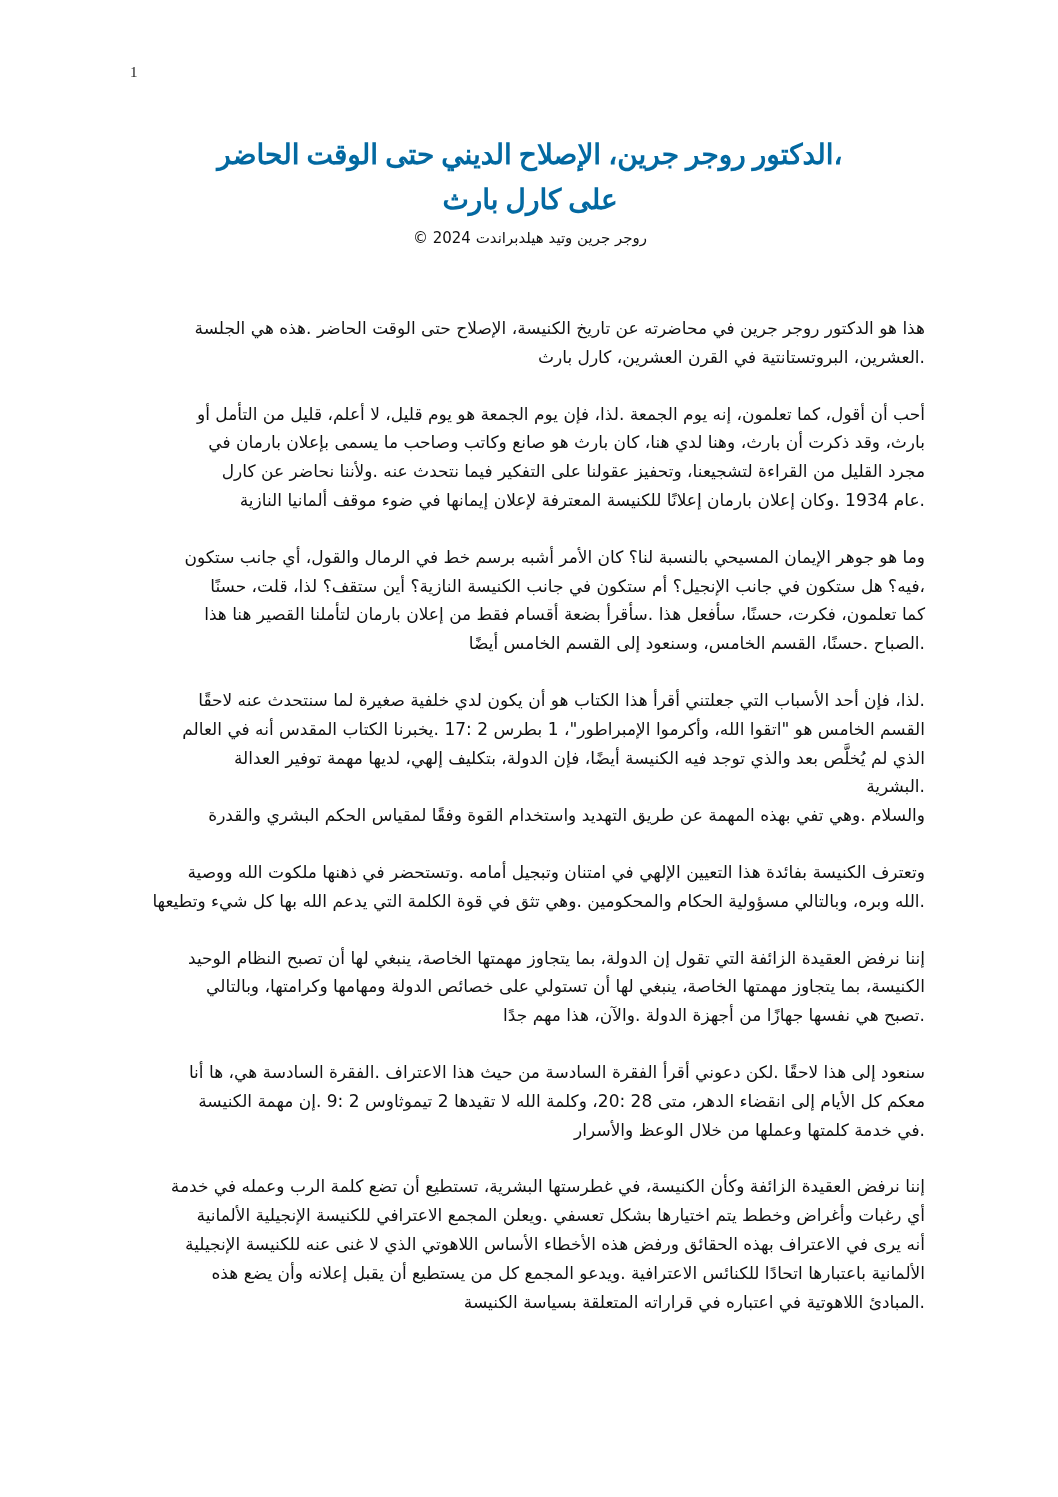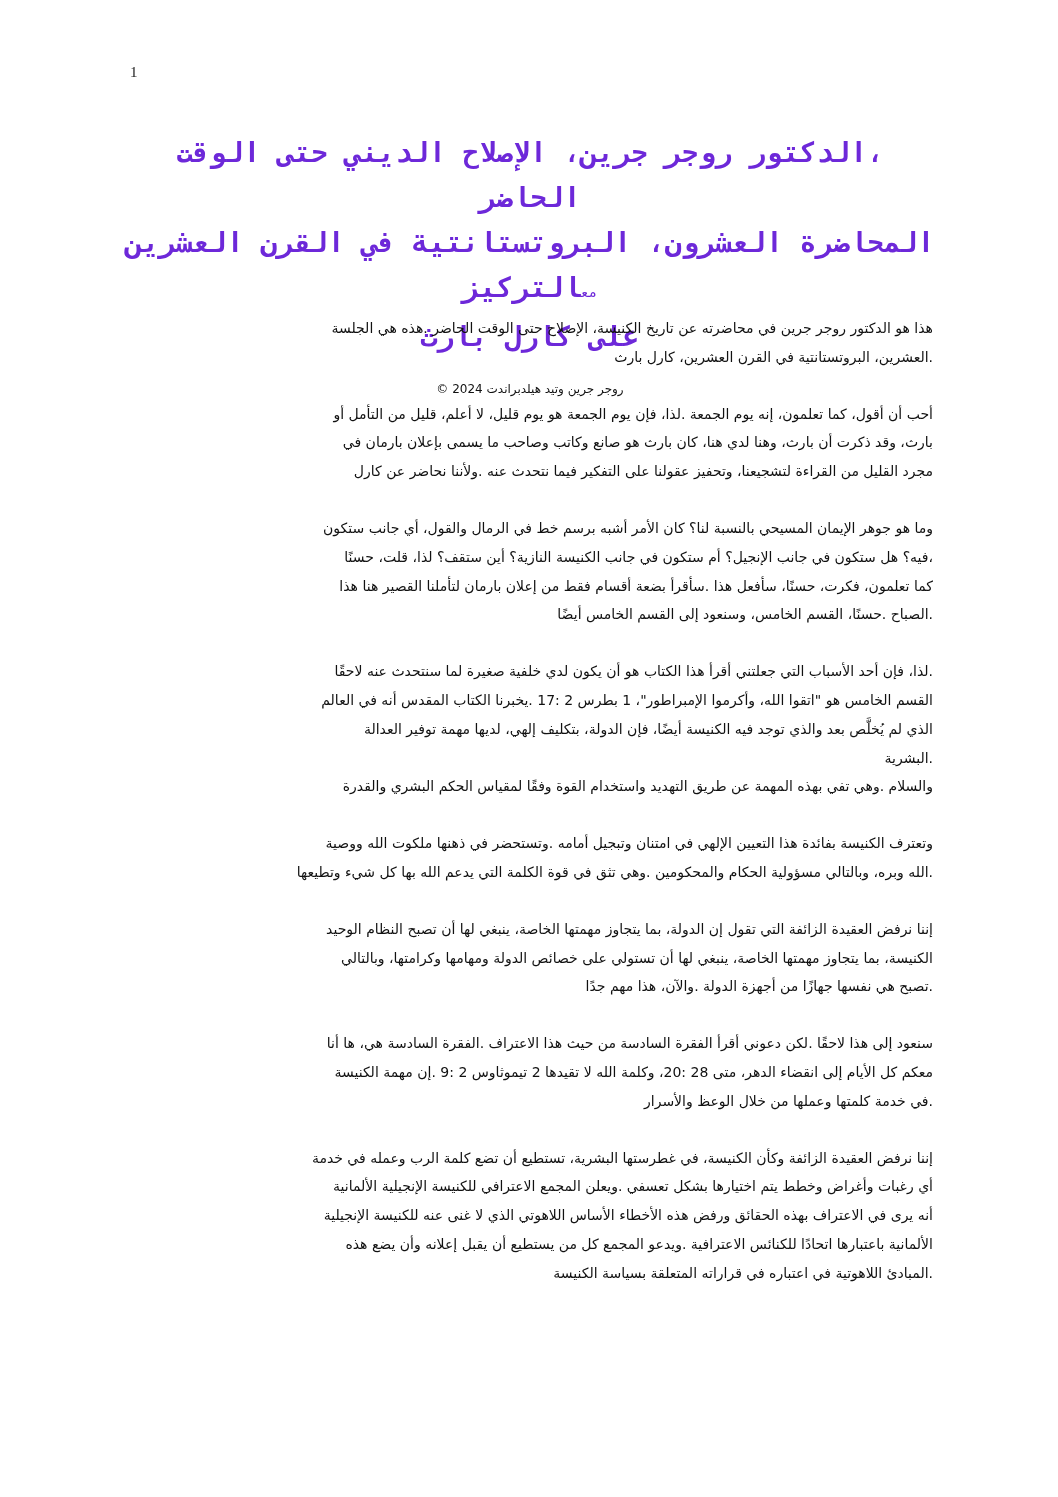--- a/index.html
+++ b/index.html
@@ -1,49 +1,46 @@
 <!DOCTYPE html>
 <html><head>
 <meta charset="utf-8">
 <style>
   html, body { margin: 0; padding: 0; background: #ffffff; }
   body { width: 1058px; height: 1497px; position: relative; overflow: hidden; color: #111; }
   .page-number { position: absolute; left: 130px; top: 64px; font-family: "Liberation Serif", serif; font-size: 15px; color: #222; }
   .title-block { position: absolute; left: 120px; top: 132px; width: 820px; text-align: center; direction: rtl; }
-  .title-line { font-family: Liberation Mono, monospace; font-weight: bold; font-size: 28px; line-height: 45px; color: #6d28d9; }
+  .title-line { font-family: Liberation Serif, serif; font-weight: bold; font-size: 28px; line-height: 45px; color: #0369a1; }
   .title-line .small { font-size: 14px; font-weight: normal; }
-  .copyright { font-family: "DejaVu Sans", sans-serif; font-size: 12px; line-height: 24px; margin-top: 16px; }
-  .body { position: absolute; left: 136px; top: 314px; width: 797px; direction: rtl; text-align: justify; font-family: "DejaVu Sans", sans-serif; font-size: 14px; line-height: 28.8px; }
+  .copyright { font-family: "DejaVu Sans", sans-serif; font-size: 15px; line-height: 24px; margin-top: 4px; }
+  .body { position: absolute; left: 128px; top: 314px; width: 797px; direction: rtl; text-align: justify; font-family: "DejaVu Sans", sans-serif; font-size: 17px; line-height: 28.8px; }
   .para { margin: 0 0 28px 0; }
   .line { display: block; white-space: nowrap; text-align: right; }
 </style>
 </head>
 <body>
 
 <div class="page-number">1</div>
 
 <div class="title-block">
   <div class="title-line">،الدكتور روجر جرين، الإصلاح الديني حتى الوقت الحاضر</div>
-  <div class="title-line">
-    <span>المحاضرة العشرون، البروتستانتية في القرن العشرين</span>
-    <span class="small">مع</span><span>التركيز</span>
-  </div>
   <div class="title-line">على كارل بارث</div>
   <div class="copyright">روجر جرين وتيد هيلدبراندت 2024 ©</div>
 </div>
 
 <div class="body">
   <div class="para">
     <span class="line">هذا هو الدكتور روجر جرين في محاضرته عن تاريخ الكنيسة، الإصلاح حتى الوقت الحاضر .هذه هي الجلسة</span>
     <span class="line">.العشرين، البروتستانتية في القرن العشرين، كارل بارث</span>
   </div>
   <div class="para">
     <span class="line">أحب أن أقول، كما تعلمون، إنه يوم الجمعة .لذا، فإن يوم الجمعة هو يوم قليل، لا أعلم، قليل من التأمل أو</span>
     <span class="line">بارث، وقد ذكرت أن بارث، وهنا لدي هنا، كان بارث هو صانع وكاتب وصاحب ما يسمى بإعلان بارمان في</span>
     <span class="line">مجرد القليل من القراءة لتشجيعنا، وتحفيز عقولنا على التفكير فيما نتحدث عنه .ولأننا نحاضر عن كارل</span>
+    <span class="line">.عام 1934 .وكان إعلان بارمان إعلانًا للكنيسة المعترفة لإعلان إيمانها في ضوء موقف ألمانيا النازية</span>
   </div>
   <div class="para">
     <span class="line">وما هو جوهر الإيمان المسيحي بالنسبة لنا؟ كان الأمر أشبه برسم خط في الرمال والقول، أي جانب ستكون</span>
     <span class="line">،فيه؟ هل ستكون في جانب الإنجيل؟ أم ستكون في جانب الكنيسة النازية؟ أين ستقف؟ لذا، قلت، حسنًا</span>
     <span class="line">كما تعلمون، فكرت، حسنًا، سأفعل هذا .سأقرأ بضعة أقسام فقط من إعلان بارمان لتأملنا القصير هنا هذا</span>
     <span class="line">.الصباح .حسنًا، القسم الخامس، وسنعود إلى القسم الخامس أيضًا</span>
   </div>
   <div class="para">
     <span class="line">.لذا، فإن أحد الأسباب التي جعلتني أقرأ هذا الكتاب هو أن يكون لدي خلفية صغيرة لما سنتحدث عنه لاحقًا</span>
     <span class="line">القسم الخامس هو "اتقوا الله، وأكرموا الإمبراطور"، 1 بطرس 2 :17 .يخبرنا الكتاب المقدس أنه في العالم</span>

